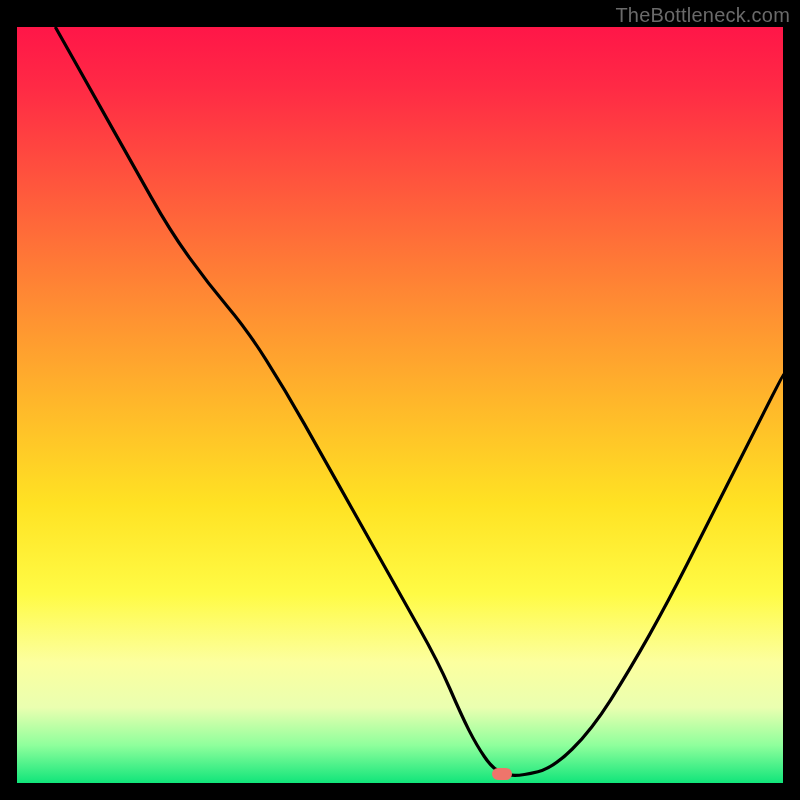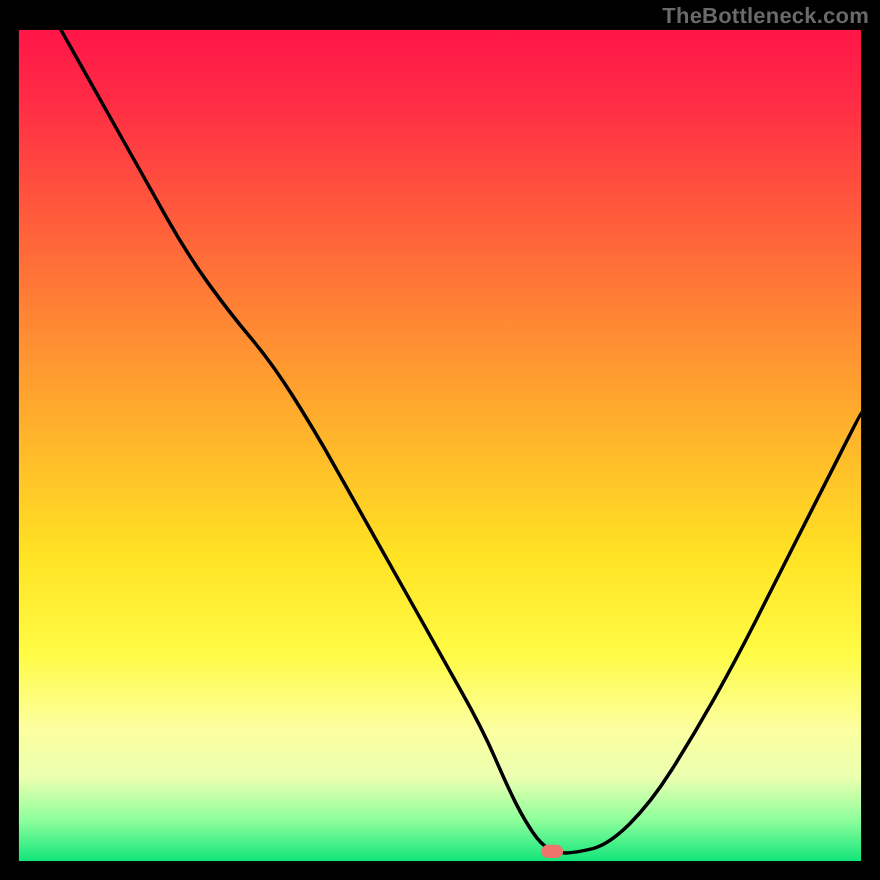--- a/index.html
+++ b/index.html
@@ -16,21 +16,21 @@
     width: 800px;
     height: 800px;
     background: #000;
   }
   .watermark {
     position: absolute;
     top: 4px;
     right: 10px;
     color: #6a6a6a;
     font-size: 20px;
-    font-weight: 700;
+    font-weight: 400;
     letter-spacing: 0.2px;
   }
   .plot {
     position: absolute;
     left: 17px;
     top: 27px;
     width: 766px;
     height: 756px;
     overflow: hidden;
   }

